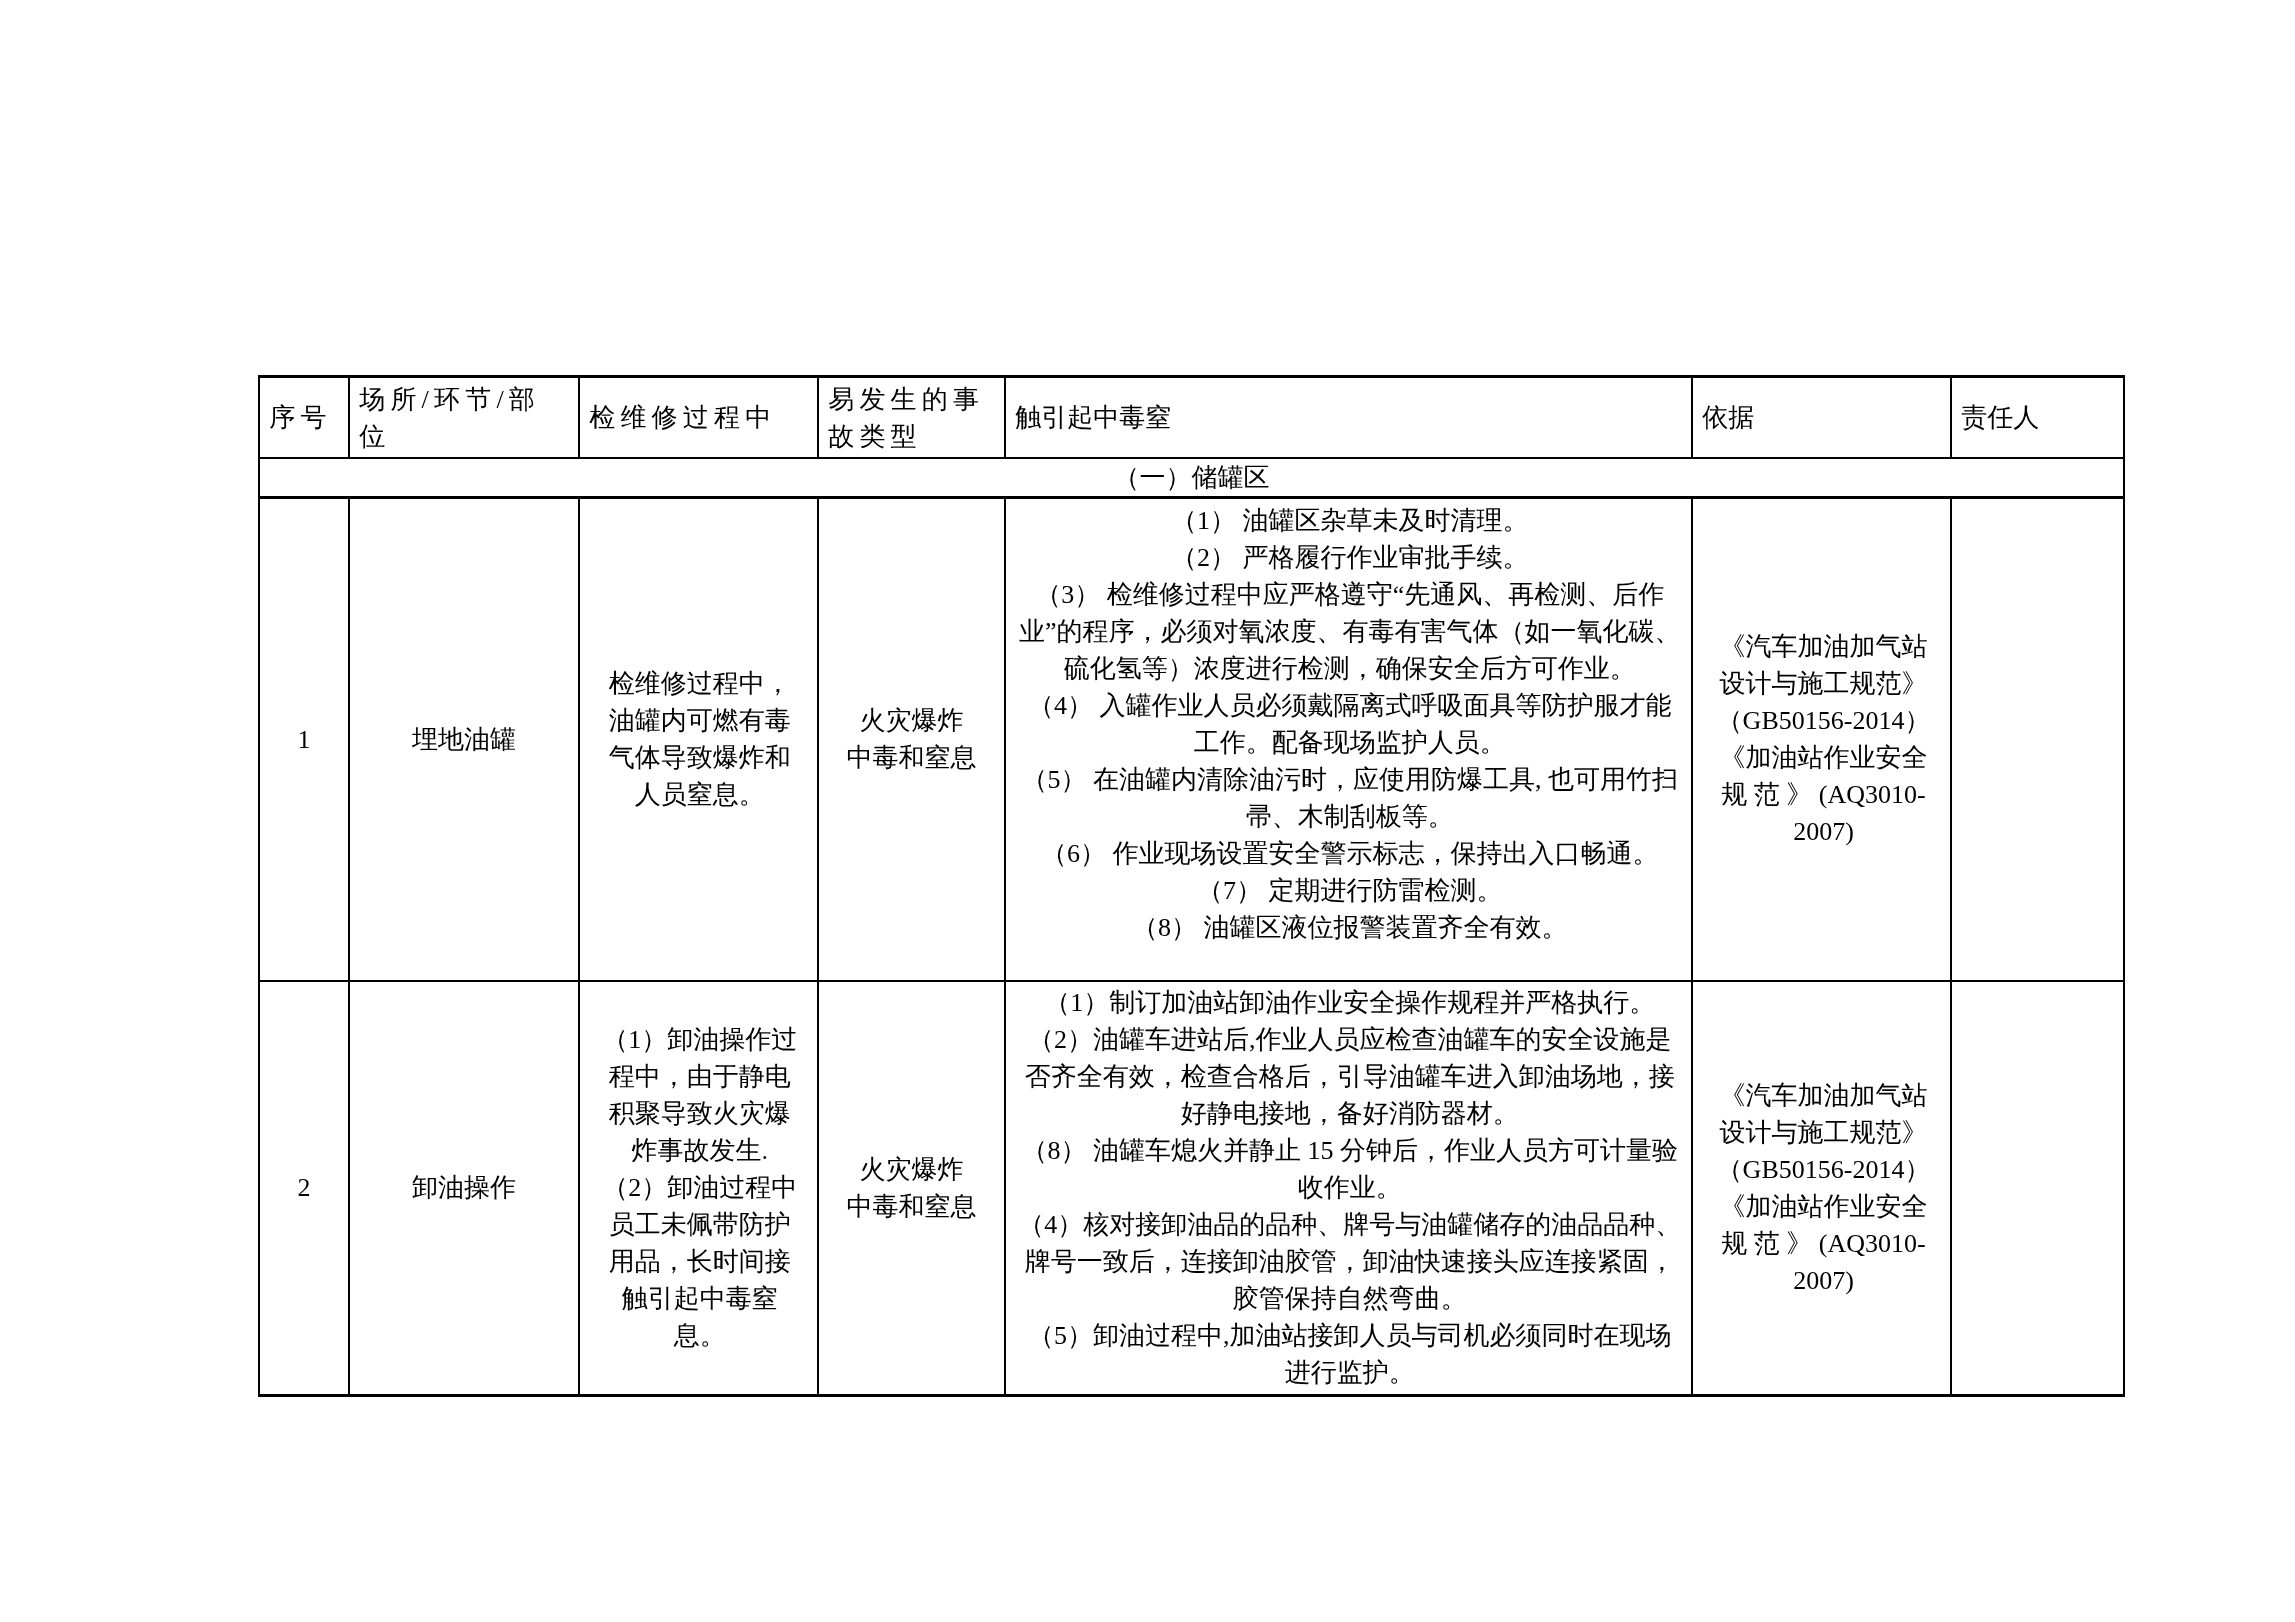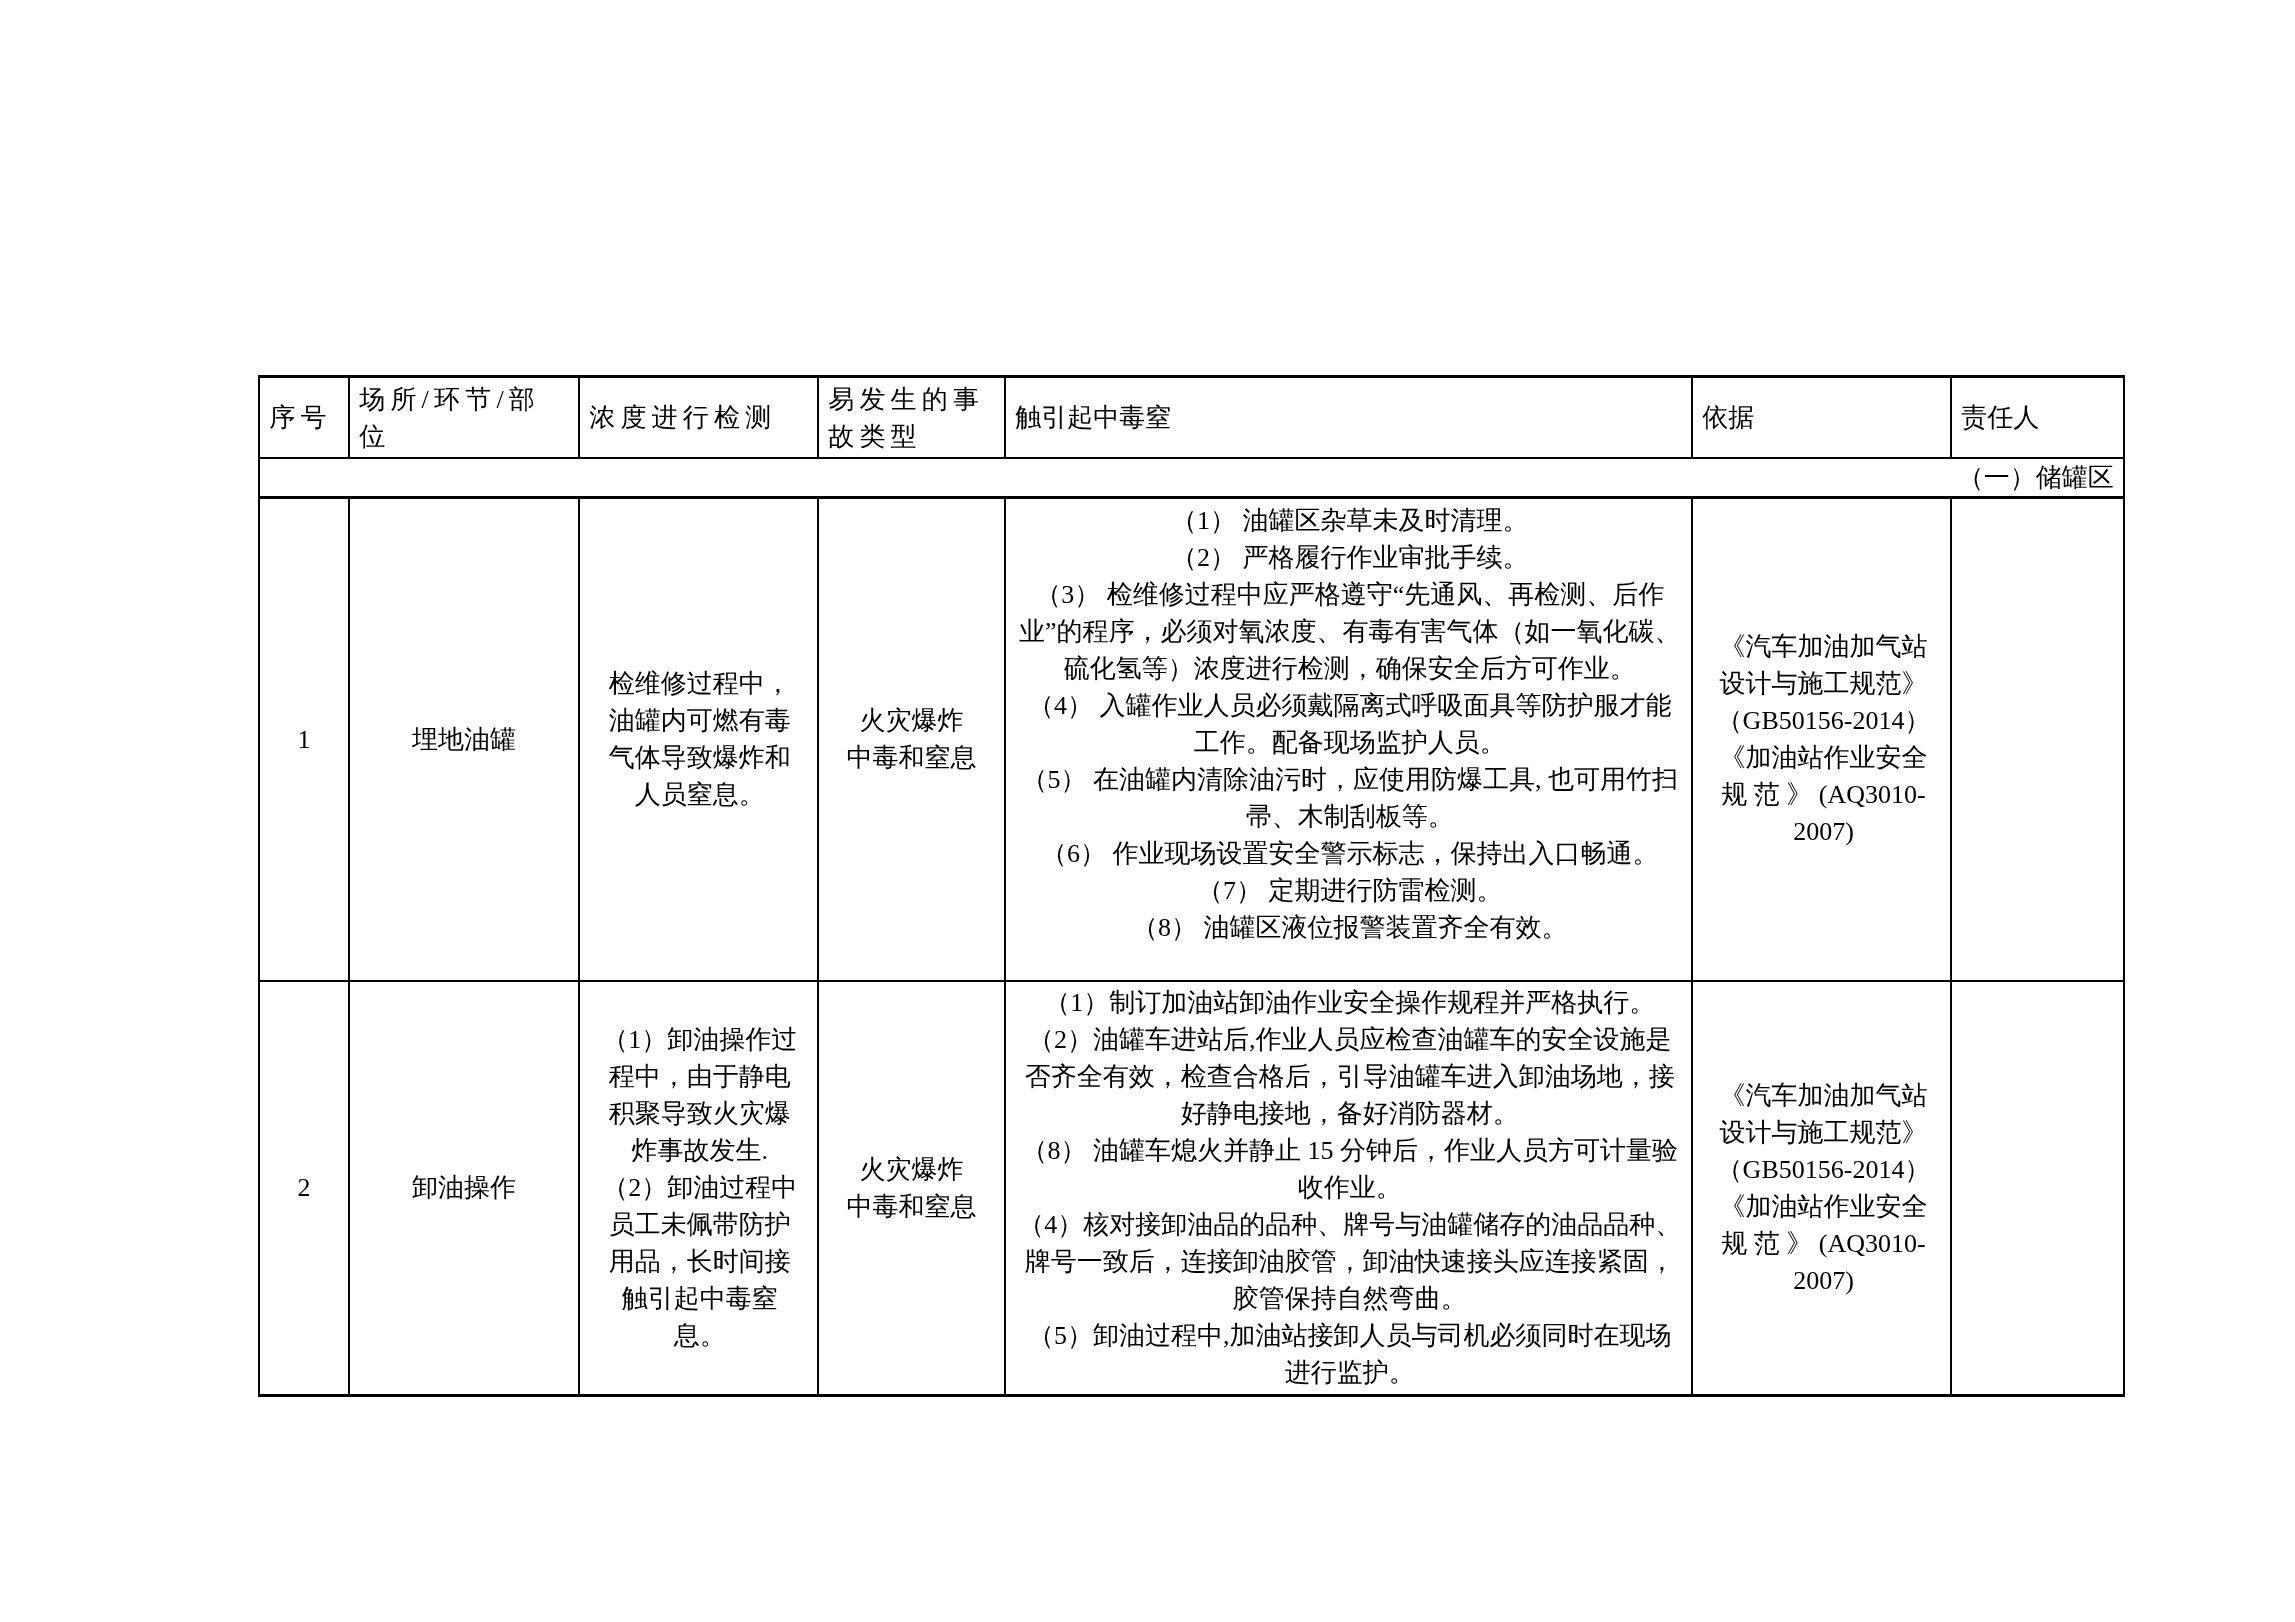--- a/index.html
+++ b/index.html
@@ -39,21 +39,21 @@
   tr.header-row { height:75px; }
   tr.header-row th {
     text-align:left;
     vertical-align:middle;
     border-bottom:2.6px solid #000;
     white-space:pre-line;
   }
   tr.header-row th.spread { letter-spacing:5.2px; }
   tr.section-row { height:38px; }
   tr.section-row td {
-    text-align:right;
+    text-align:center;
     vertical-align:middle;
     border-bottom:3.3px solid #000;
     padding:0 9.2px;
   }
   tr.data-row-1 { height:483px; }
   tr.data-row-2 { height:412px; }
   td.no-cell, td.loc-cell { text-align:center; vertical-align:middle; }
   td.type-cell {
     text-align:center; vertical-align:middle;
     white-space:pre-line;
@@ -89,21 +89,21 @@
       <col style="width:187px">
       <col style="width:687px">
       <col style="width:259px">
       <col style="width:173px">
     </colgroup>
 
     <tbody>
         <tr class="header-row">
       <th class="spread">序号</th>
       <th class="spread">场所/环节/部位</th>
-      <th class="spread">浓度进行检测</th>
+      <th class="spread">检维修过程中</th>
       <th class="spread">易发生的事
 故类型</th>
       <th>触引起中毒窒</th>
       <th>依据</th>
       <th>责任人</th>
     </tr>
 
     <tr class="section-row">
       <td colspan="7">（一）储罐区</td>
     </tr>

